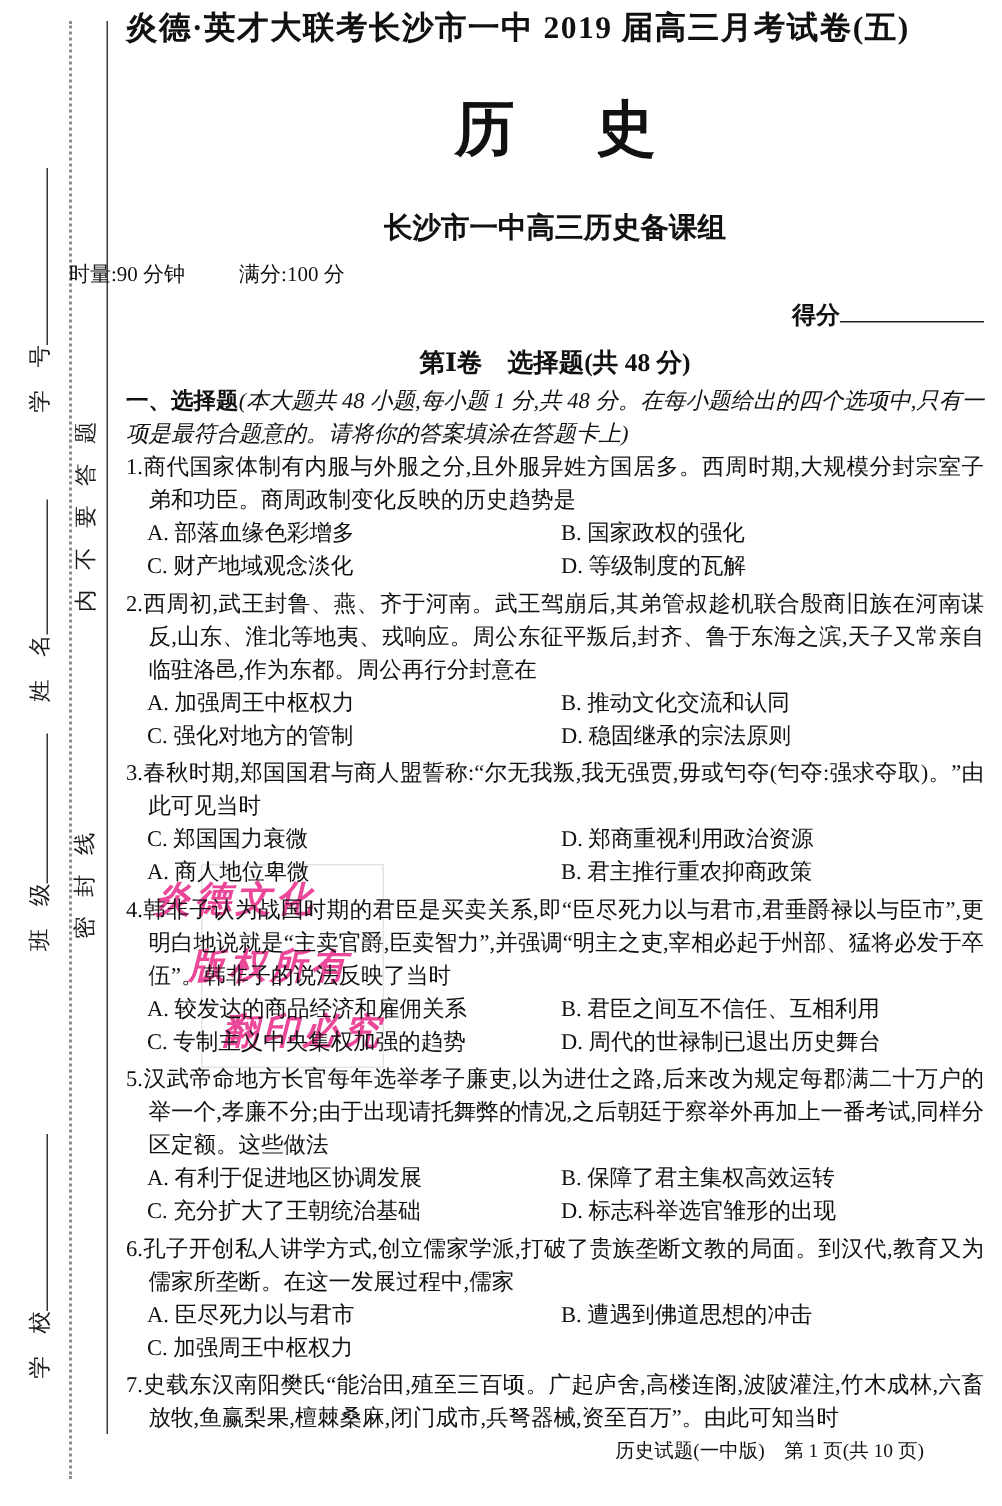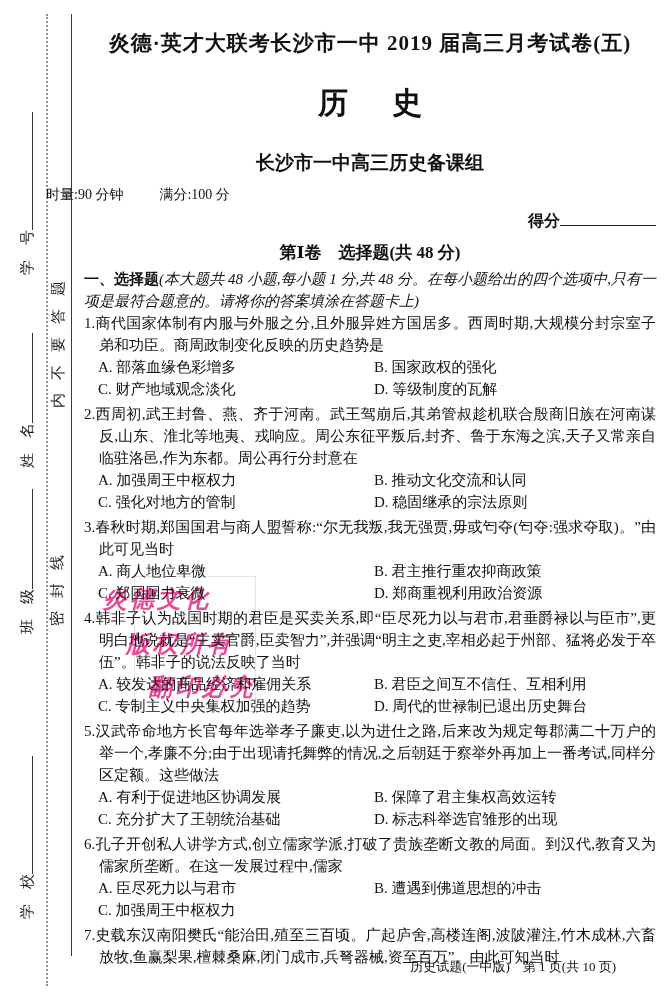--- a/index.html
+++ b/index.html
@@ -26,22 +26,22 @@
   .wm{position:absolute;z-index:1;}
   .wm-box{position:absolute;left:134px;top:576px;width:120px;height:134px;border:1px solid #e4e4e4;}
   .wm-l{position:absolute;font-size:24px;font-weight:bold;font-style:italic;letter-spacing:3px;
         color:#ec4899;white-space:nowrap;}
   .wm-l1{left:103px;top:583px;}
   .wm-l2{left:126px;top:628px;}
   .wm-l3{left:148px;top:671px;}
 
   
   .content{position:absolute;left:84px;top:0;width:572px;z-index:2;}
-  .title{margin-top:29px;font-size:21px;font-weight:bold;text-align:center;letter-spacing:1px;}
-  .subject{margin-top:26px;font-size:30px;font-weight:bold;text-align:center;letter-spacing:7px;padding-left:7px;}
+  .title{margin-top:4px;font-size:21px;font-weight:bold;letter-spacing:1px;}
+  .subject{margin-top:26px;font-size:40px;font-weight:bold;text-align:center;letter-spacing:7px;padding-left:7px;}
   .prep{margin-top:26px;font-size:19px;font-weight:bold;text-align:center;}
   .meta{margin-top:10px;font-size:14px;line-height:18px;text-align:left;transform:translateX(-38px);}
   .meta .gap{display:inline-block;width:36px;}
   .score{margin-top:7px;height:21px;text-align:right;font-size:16px;font-weight:bold;}
   .score .blankline{display:inline-block;width:96px;height:14px;border-bottom:1px solid #222;}
   .sect{margin-top:10px;font-size:17px;font-weight:bold;text-align:center;line-height:22px;}
   .instr{margin-top:4px;font-size:15px;line-height:22px;text-align:justify;}
   .instr .lead{font-weight:bold;}
   .instr .kai{font-style:italic;}
   .q{margin-bottom:3px;}
@@ -123,26 +123,26 @@
               <div class="opt left">C. 强化对地方的管制</div>
               <div class="opt">D. 稳固继承的宗法原则</div>
             </div>
           </div>
   </div>
 
   <div class="q">
     <p class="stem"><span>3.</span><span>春秋时期,郑国国君与商人盟誓称:“尔无我叛,我无强贾,毋或匄夺(匄夺:强求夺取)。”由此可见当时</span></p>
     <div>
             <div class="opt-row">
+              <div class="opt left">C. 郑国国力衰微</div>
+              <div class="opt">D. 郑商重视利用政治资源</div>
+            </div>
+            <div class="opt-row">
               <div class="opt left">A. 商人地位卑微</div>
               <div class="opt">B. 君主推行重农抑商政策</div>
-            </div>
-            <div class="opt-row">
-              <div class="opt left">C. 郑国国力衰微</div>
-              <div class="opt">D. 郑商重视利用政治资源</div>
             </div>
           </div>
   </div>
 
   <div class="q">
     <p class="stem"><span>4.</span><span>韩非子认为战国时期的君臣是买卖关系,即“臣尽死力以与君市,君垂爵禄以与臣市”,更明白地说就是“主卖官爵,臣卖智力”,并强调“明主之吏,宰相必起于州部、猛将必发于卒伍”。韩非子的说法反映了当时</span></p>
     <div>
             <div class="opt-row">
               <div class="opt left">A. 较发达的商品经济和雇佣关系</div>
               <div class="opt">B. 君臣之间互不信任、互相利用</div>

